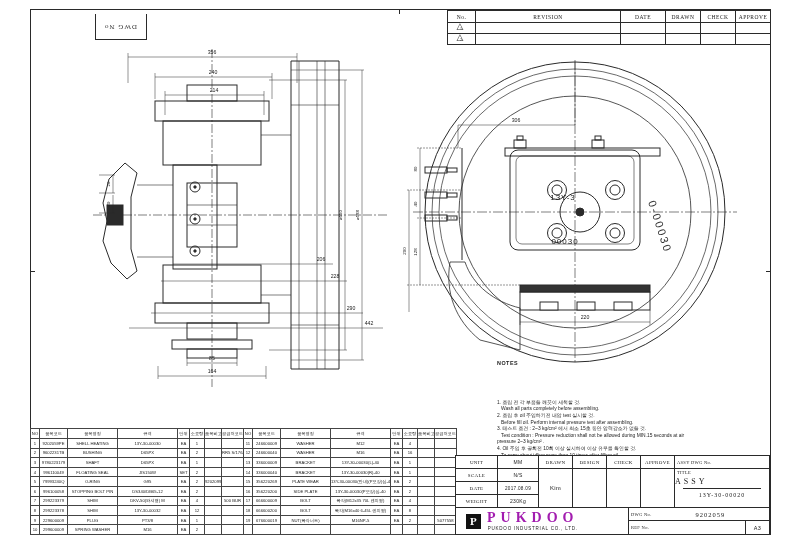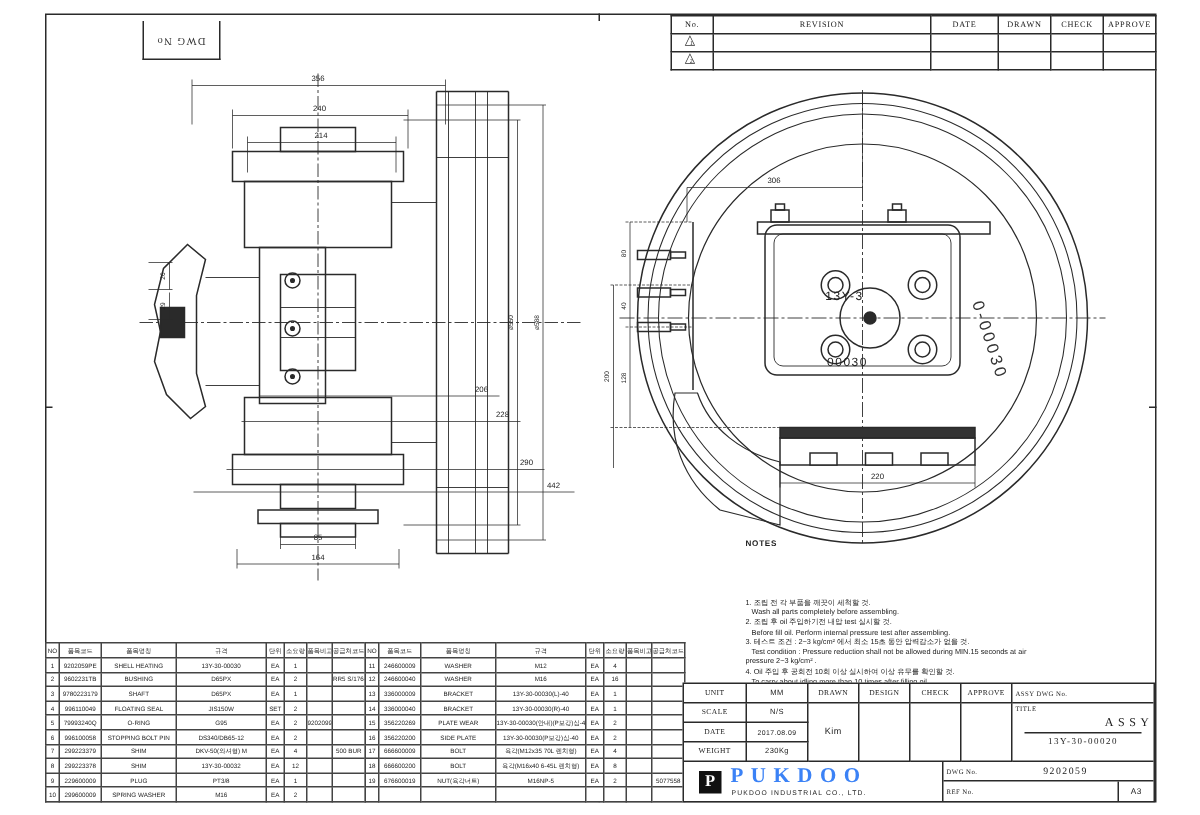--- a/index.html
+++ b/index.html
@@ -37,30 +37,30 @@
   table.parts th, table.parts td { border:0.8px solid #444; font-size:4.2px; font-weight:normal; text-align:center; padding:0; height:9px; overflow:hidden; white-space:nowrap; color:#222; }
   table.parts thead th { height:10px; background:#fff; }
 
   
   .tb { position:absolute; left:455px; top:455px; width:315px; height:80px; border:1.2px solid #2a2a2a; background:#fff; }
   .c { position:absolute; border-color:#2a2a2a; display:flex; align-items:center; justify-content:center; font-size:5px; letter-spacing:0.3px; color:#222; }
   .br { border-right:1px solid #2a2a2a; } .bb { border-bottom:1px solid #2a2a2a; }
   .lab { font-family:"Liberation Serif", serif; }
   .title-cell { flex-direction:column; justify-content:flex-start; align-items:stretch; }
   .title-cell .tl { font-size:4.5px; padding:1px 0 0 2px; font-family:"Liberation Serif", serif; }
-  .title-cell .assy { text-align:right; font-size:8px; letter-spacing:3px; margin-top:2px; font-family:"Liberation Serif", serif; }
+  .title-cell .assy { text-align:left; font-size:8px; letter-spacing:3px; margin-top:2px; font-family:"Liberation Serif", serif; }
   .title-cell .rule { height:1px; background:#2a2a2a; margin:2px 8px 0 8px; }
   .title-cell .num { text-align:center; font-size:6px; letter-spacing:1px; margin-top:3px; font-family:"Liberation Serif", serif; }
   .lblrow { justify-content:flex-start; }
   .lblrow .small-lab { font-size:4.5px; padding-left:2px; font-family:"Liberation Serif", serif; }
   .lblrow .val { flex:1; text-align:center; font-size:6.5px; letter-spacing:1px; font-family:"Liberation Serif", serif; }
   .logo-area { flex-direction:row; justify-content:flex-start; align-items:center; }
   .logo-mark { width:15px; height:15px; background:#111; color:#fff; display:flex; align-items:center; justify-content:center; font-family:"Liberation Serif", serif; font-weight:bold; font-size:11px; margin-left:10px; }
   .logo-text { margin-left:6px; display:flex; flex-direction:column; align-items:center; }
-  .logo-name { font-family:"Liberation Serif", serif; font-weight:bold; font-size:14px; letter-spacing:5px; color:#3b82f6; line-height:14px; }
+  .logo-name { font-family:"Liberation Serif", serif; font-weight:bold; font-size:14px; letter-spacing:5px; color:#a21caf; line-height:14px; }
   .logo-co { font-size:4.5px; letter-spacing:0.8px; color:#222; margin-top:1px; }
 </style>
 </head>
 <body>
 
 <div class="sheet">
 
   <div class="frame"></div>
   <div class="tick" style="left:399px;top:9px;width:1px;height:5px;"></div>
   <div class="tick" style="left:399px;top:530px;width:1px;height:5px;"></div>

